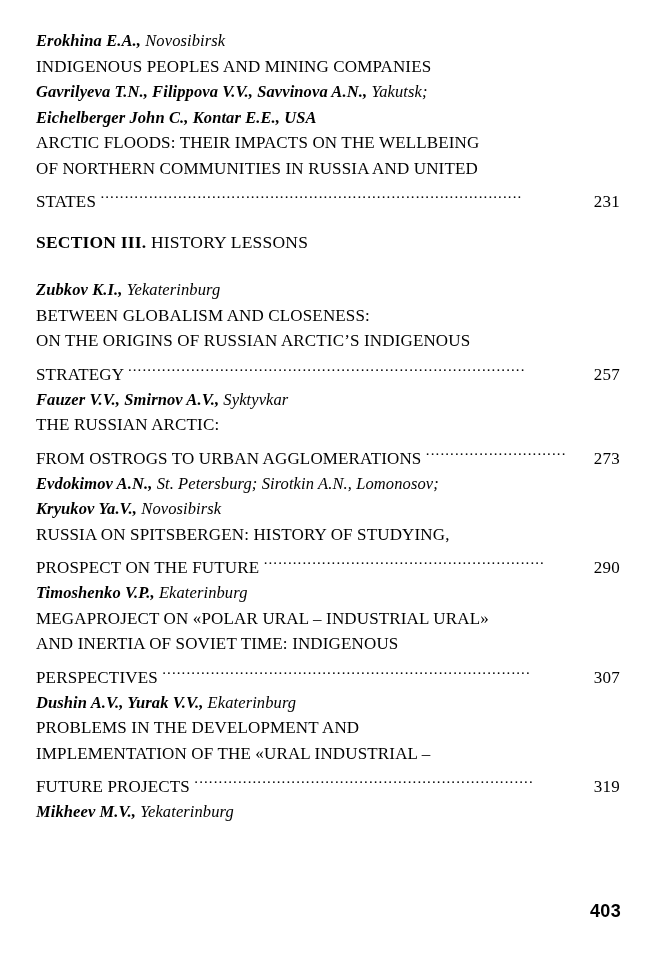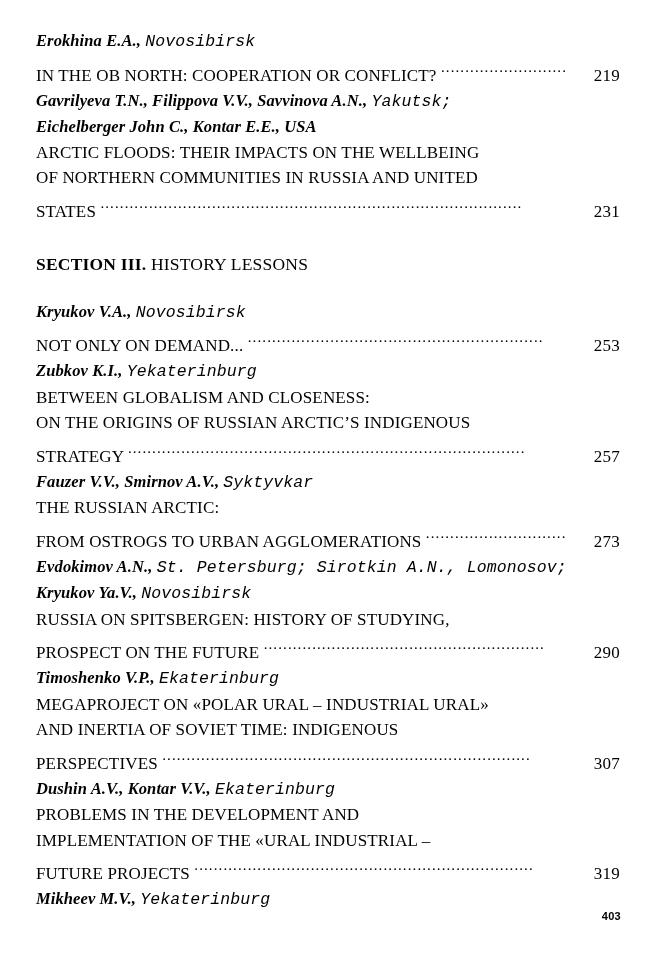--- a/index.html
+++ b/index.html
@@ -35,21 +35,20 @@
   .authors {
     font-weight: bold;
     font-style: italic;
     font-size: 16.5px;
     line-height: 25.5px;
     letter-spacing: 0.1px;
   }
   .authors .city {
     font-weight: normal;
     font-style: italic;
-    font-family: Liberation Mono, monospace;
   }
   .authors .city-bold {
     font-weight: bold;
     font-style: italic;
   }
   .title-line {
     font-size: 17px;
     line-height: 25.5px;
     white-space: nowrap;
     letter-spacing: 0.15px;
@@ -65,58 +64,54 @@
     overflow: hidden;
     white-space: nowrap;
   }
   .pageno {
     display: inline;
     font-size: 17px;
   }
   .section-head {
     font-size: 17.5px;
     line-height: 25px;
-    margin-top: 28px;
+    margin-top: 16px;
     margin-bottom: 22px;
     letter-spacing: 0.2px;
   }
   .section-head b {
     font-weight: bold;
   }
   .folio {
     position: absolute;
     right: 36px;
     bottom: 38px;
     font-family: "Liberation Sans", sans-serif;
     font-weight: bold;
-    font-size: 11px;
+    font-size: 18px;
     letter-spacing: 0.3px;
   }
 </style>
 </head>
 <body>
 
 <div class="page">
   <div class="content" id="toc">
       <div class="entry">
         <div class="authors"><span>Erokhina E.A.,</span> <span class="city">Novosibirsk</span></div>
-        <div class="title-line"><span class="txt">IN THE OB NORTH: COOPERATION OR CONFLICT?</span> <span class="leaders" style="width: 148.5px;">..........................</span> <span class="pageno">219</span></div>
+        <div class="title-line"><span class="txt">INDIGENOUS PEOPLES AND MINING COMPANIES</span></div>
       </div>
       <div class="entry">
         <div class="authors"><span>Gavrilyeva T.N.,  Filippova V.V.,  Savvinova A.N.,</span> <span class="city">Yakutsk;</span></div>
         <div class="authors"><span>Eichelberger John C.,  Kontar E.E.,</span> <span class="city-bold">USA</span></div>
         <div class="title-line"><span class="txt">ARCTIC FLOODS: THEIR IMPACTS ON THE WELLBEING</span></div>
         <div class="title-line"><span class="txt">OF NORTHERN COMMUNITIES IN RUSSIA AND UNITED</span></div>
         <div class="title-line"><span class="txt">STATES</span> <span class="leaders" style="width: 489.047px;">.......................................................................................</span> <span class="pageno">231</span></div>
       </div>
       <div class="section-head"><b>SECTION III.</b> <span>HISTORY LESSONS</span></div>
-      <div class="entry">
-        <div class="authors"><span>Kryukov V.A.,</span> <span class="city">Novosibirsk</span></div>
-        <div class="title-line"><span class="txt">NOT ONLY ON DEMAND...</span> <span class="leaders" style="width: 341.719px;">.............................................................</span> <span class="pageno">253</span></div>
-      </div>
       <div class="entry">
         <div class="authors"><span>Zubkov K.I.,</span> <span class="city">Yekaterinburg</span></div>
         <div class="title-line"><span class="txt">BETWEEN GLOBALISM AND CLOSENESS:</span></div>
         <div class="title-line"><span class="txt">ON THE ORIGINS OF RUSSIAN ARCTIC’S INDIGENOUS</span></div>
         <div class="title-line"><span class="txt">STRATEGY</span> <span class="leaders" style="width: 461.578px;">..................................................................................</span> <span class="pageno">257</span></div>
       </div>
       <div class="entry">
         <div class="authors"><span>Fauzer V.V., Smirnov A.V.,</span> <span class="city">Syktyvkar</span></div>
         <div class="title-line"><span class="txt">THE RUSSIAN ARCTIC:</span></div>
         <div class="title-line"><span class="txt">FROM OSTROGS TO URBAN AGGLOMERATIONS</span> <span class="leaders" style="width: 163.594px;">.............................</span> <span class="pageno">273</span></div>
@@ -127,21 +122,21 @@
         <div class="title-line"><span class="txt">RUSSIA ON SPITSBERGEN: HISTORY OF STUDYING,</span></div>
         <div class="title-line"><span class="txt">PROSPECT ON THE FUTURE</span> <span class="leaders" style="width: 325.797px;">..........................................................</span> <span class="pageno">290</span></div>
       </div>
       <div class="entry">
         <div class="authors"><span>Timoshenko V.P.,</span> <span class="city">Ekaterinburg</span></div>
         <div class="title-line"><span class="txt">MEGAPROJECT ON «POLAR URAL – INDUSTRIAL URAL»</span></div>
         <div class="title-line"><span class="txt">AND INERTIA OF SOVIET TIME: INDIGENOUS</span></div>
         <div class="title-line"><span class="txt">PERSPECTIVES</span> <span class="leaders" style="width: 427.266px;">............................................................................</span> <span class="pageno">307</span></div>
       </div>
       <div class="entry">
-        <div class="authors"><span>Dushin A.V.,  Kontar V.V.,</span> <span class="city">Ekaterinburg</span></div>
+        <div class="authors"><span>Dushin A.V.,  Yurak V.V.,</span> <span class="city">Ekaterinburg</span></div>
         <div class="title-line"><span class="txt">PROBLEMS IN THE DEVELOPMENT AND</span></div>
         <div class="title-line"><span class="txt">IMPLEMENTATION OF THE «URAL INDUSTRIAL –</span></div>
         <div class="title-line"><span class="txt">FUTURE PROJECTS</span> <span class="leaders" style="width: 395.172px;">......................................................................</span> <span class="pageno">319</span></div>
       </div>
       <div class="entry">
         <div class="authors"><span>Mikheev M.V.,</span> <span class="city">Yekaterinburg</span></div>
       </div>
     </div>
   <div class="folio">403</div>
 </div>

